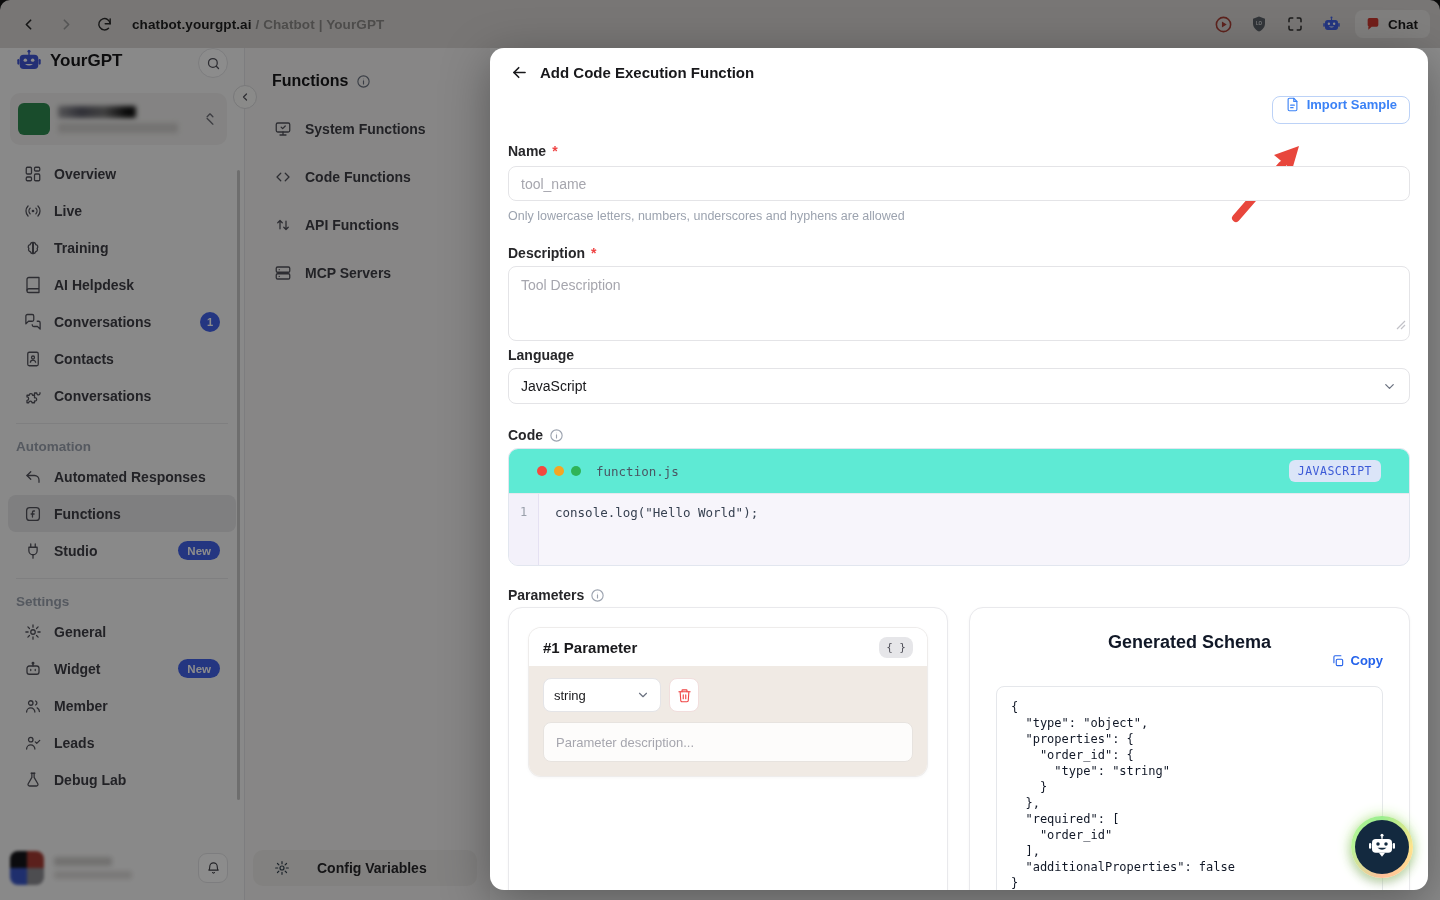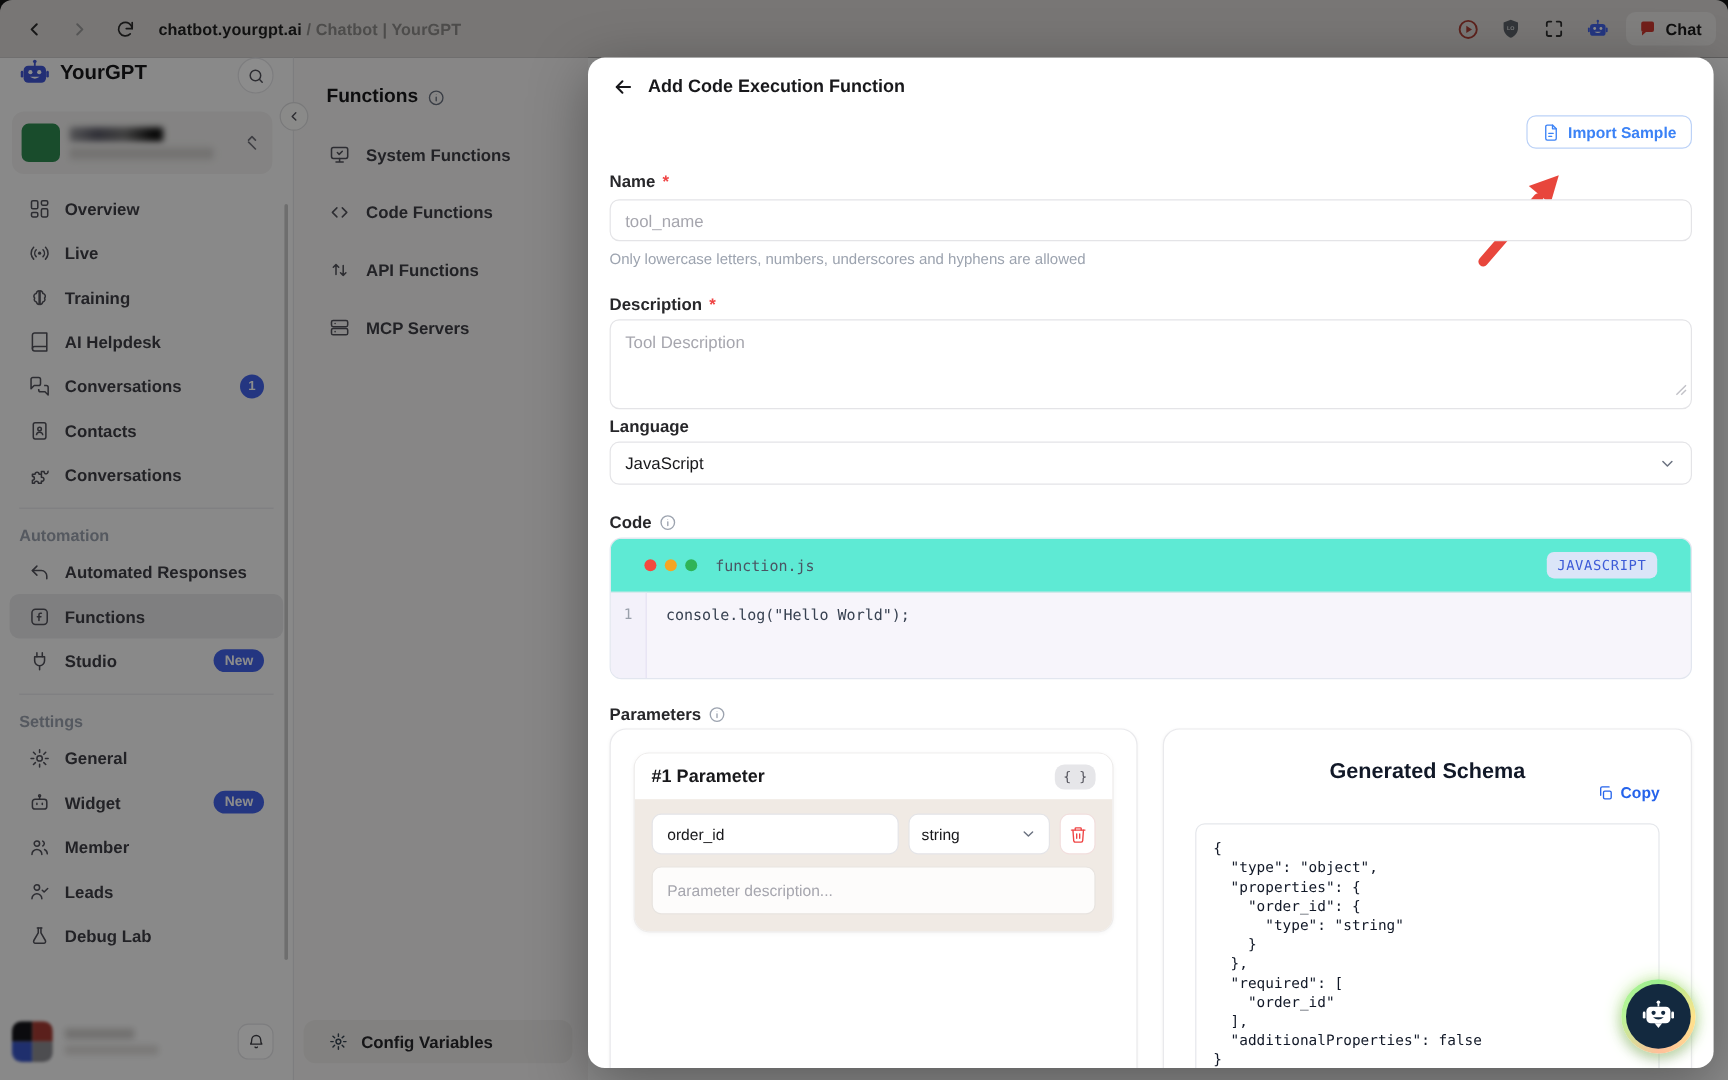--- a/index.html
+++ b/index.html
@@ -87,39 +87,39 @@
   .collapse-btn {
     position:absolute; left:-12px; top:37px; width:24px; height:24px; border-radius:50%;
     background:#fbfbfa; border:1px solid #dcdcde; color:#52525b;
     display:flex; align-items:center; justify-content:center;
   }
   .p2-list { margin-top:15px; }
   .p2-item { height:48px; display:flex; align-items:center; gap:13px; padding:0 16px 0 29px; font-size:14px; font-weight:600; color:#3f3f46; }
   .p2-item .ic { color:#52525b; width:18px; height:18px; }
   .config-bar {
     position:absolute; left:8px; bottom:14px; width:224px; height:36px; border-radius:10px;
-    background:#edebe9; display:flex; align-items:center; gap:11px; padding:0 16px 0 21px;
+    background:#edebe9; display:flex; align-items:center; gap:27px; padding:0 16px 0 21px;
     font-size:14px; font-weight:600; color:#27272a;
   }
   .config-bar .ic { color:#34424f; }
 
   
   .overlay { position:absolute; inset:0; background:rgba(0,0,0,.45); z-index:40; }
 
   .modal {
     position:absolute; left:490px; top:48px; width:938px; height:842px;
     background:#fff; border-radius:14px; z-index:50; overflow:hidden;
     box-shadow:0 12px 48px rgba(0,0,0,.35);
   }
   .modal-header { position:absolute; left:18px; top:13px; display:flex; align-items:center; gap:10px; }
   .back-btn { width:22px; height:22px; display:flex; align-items:center; justify-content:center; color:#18181b; }
   .modal-title { font-size:15px; font-weight:700; color:#18181b; }
 
   .import-btn {
-    position:absolute; right:18px; top:48px; height:28px; display:flex; align-items:center; gap:7px;
+    position:absolute; right:18px; top:48px; height:28px; display:flex; align-items:flex-start; gap:7px;
     border:1px solid #bcd2f7; border-radius:8px; background:#fff; padding:0 12px;
     color:#3b82f6; font-size:13px; font-weight:600;
   }
 
   .red-arrow { position:absolute; left:730px; top:88px; width:92px; height:94px; pointer-events:none; }
 
   .fld-label { position:absolute; left:18px; font-size:14px; font-weight:600; color:#27272a; display:flex; align-items:center; gap:6px; }
   .req { color:#ef4444; }
   .info-ic { color:#9ca3af; }
 
@@ -612,21 +612,20 @@
   </div>
 
   <div class="card left">
     <div class="param-card">
       <div class="param-head">
         <span class="param-title">#1 Parameter</span>
         <span class="json-toggle">{ }</span>
       </div>
       <div class="param-body">
         <div class="param-row">
-          <input class="p-name" value="order_id" style="">
           <div class="p-type">
             <span>string</span>
             <svg class="chev" width="14" height="14" viewBox="0 0 24 24" fill="none" stroke="currentColor" stroke-width="2" stroke-linecap="round" stroke-linejoin="round">
                 <path d="M6 9l6 6 6-6"></path>
               </svg>
           </div>
           <div class="trash-btn">
             <svg width="15" height="15" viewBox="0 0 24 24" fill="none" stroke="currentColor" stroke-width="1.8" stroke-linecap="round" stroke-linejoin="round">
                 <path d="M3 6h18"></path>
                 <path d="M8 6V4a1 1 0 0 1 1-1h6a1 1 0 0 1 1 1v2"></path>

